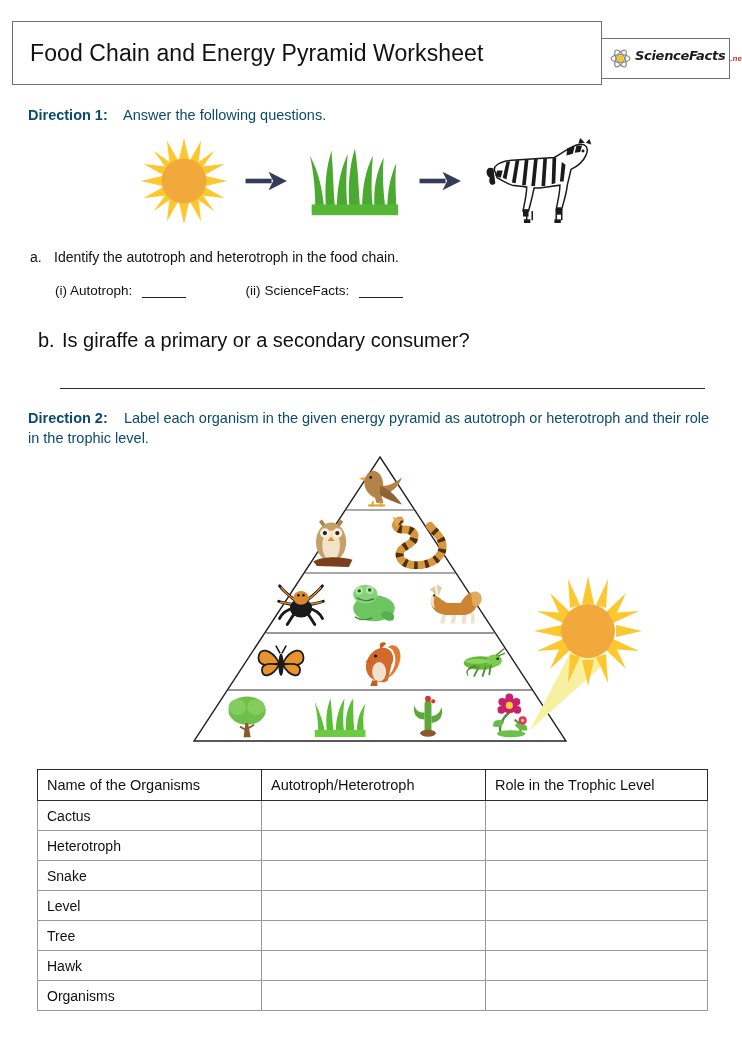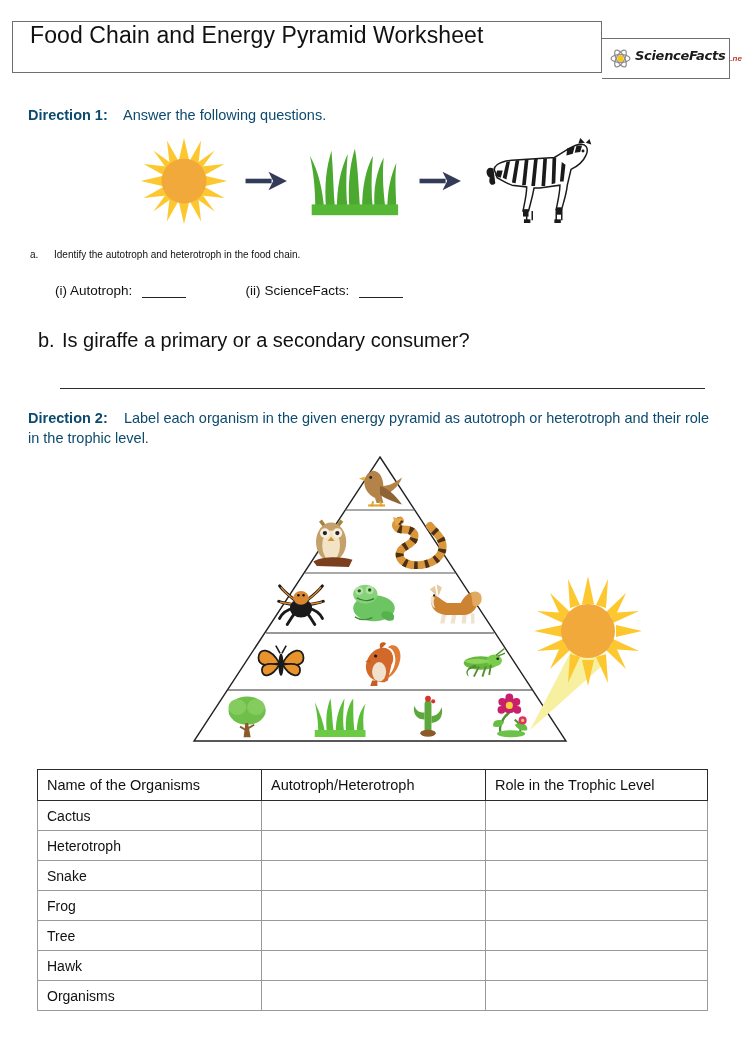--- a/index.html
+++ b/index.html
@@ -6,23 +6,23 @@
   body{
     width:742px;height:1050px;background:#ffffff;
     font-family:"Liberation Sans", sans-serif;
     color:#111;position:relative;overflow:hidden;
   }
   .page{position:relative;width:742px;height:1050px;}
 
   
   .header{position:absolute;left:12px;top:21px;width:718px;height:50px;}
   .title-box{
-    position:absolute;left:0;top:0;width:590px;height:52px;
+    position:absolute;left:0;top:0;width:590px;height:64px;
     border:1px solid #6f6f6f;box-sizing:border-box;
-    display:flex;align-items:flex-start;
+    display:flex;align-items:center;
   }
   .title-text{
     font-size:23px;font-weight:400;color:#111;padding-left:17px;
     letter-spacing:.1px;white-space:nowrap;
   }
   .logo-box{
     position:absolute;left:590px;top:17px;width:128px;height:41px;
     border:1px solid #6f6f6f;border-left:none;box-sizing:border-box;
   }
   .logo-inner{
@@ -34,21 +34,21 @@
     font-style:italic;font-weight:700;color:#1b1b1b;letter-spacing:-.3px;}
   .logo-net{font-size:8px;color:#c0392b;font-style:italic;font-weight:700;
     margin-left:1px;align-self:flex-start;margin-top:6px;}
 
   
   .dir{position:absolute;font-size:14.5px;line-height:1.35;color:#0c4a6e;}
   .dir b{font-weight:700;}
   .dir1{left:28px;top:106px;}
   .dir2{left:28px;top:409px;width:690px;}
 
-  .qa{position:absolute;left:30px;top:249px;font-size:10px;}
+  .qa{position:absolute;left:30px;top:249px;font-size:14px;}
   .qa .lbl{display:inline-block;width:24px;}
   .qsub{position:absolute;left:55px;top:283px;font-size:13.5px;}
   .qsub .blank{display:inline-block;width:44px;border-bottom:1.4px solid #222;
     margin:0 6px;vertical-align:-3px;height:11px;}
   .gap{display:inline-block;width:46px;}
   .qb{position:absolute;left:30px;top:329px;font-size:20px;margin-left:8px;}
   .qb .lbl{display:inline-block;width:24px;}
 
   .divider{position:absolute;left:60px;top:388px;width:645px;height:0;
     border-top:1.3px solid #2c2c2c;}
@@ -435,21 +435,21 @@
         <td>Heterotroph</td>
         <td></td>
         <td></td>
       </tr>
       <tr>
         <td>Snake</td>
         <td></td>
         <td></td>
       </tr>
       <tr>
-        <td>Frog</td>
+        <td>Level</td>
         <td></td>
         <td></td>
       </tr>
       <tr>
         <td>Tree</td>
         <td></td>
         <td></td>
       </tr>
       <tr>
         <td>Hawk</td>

